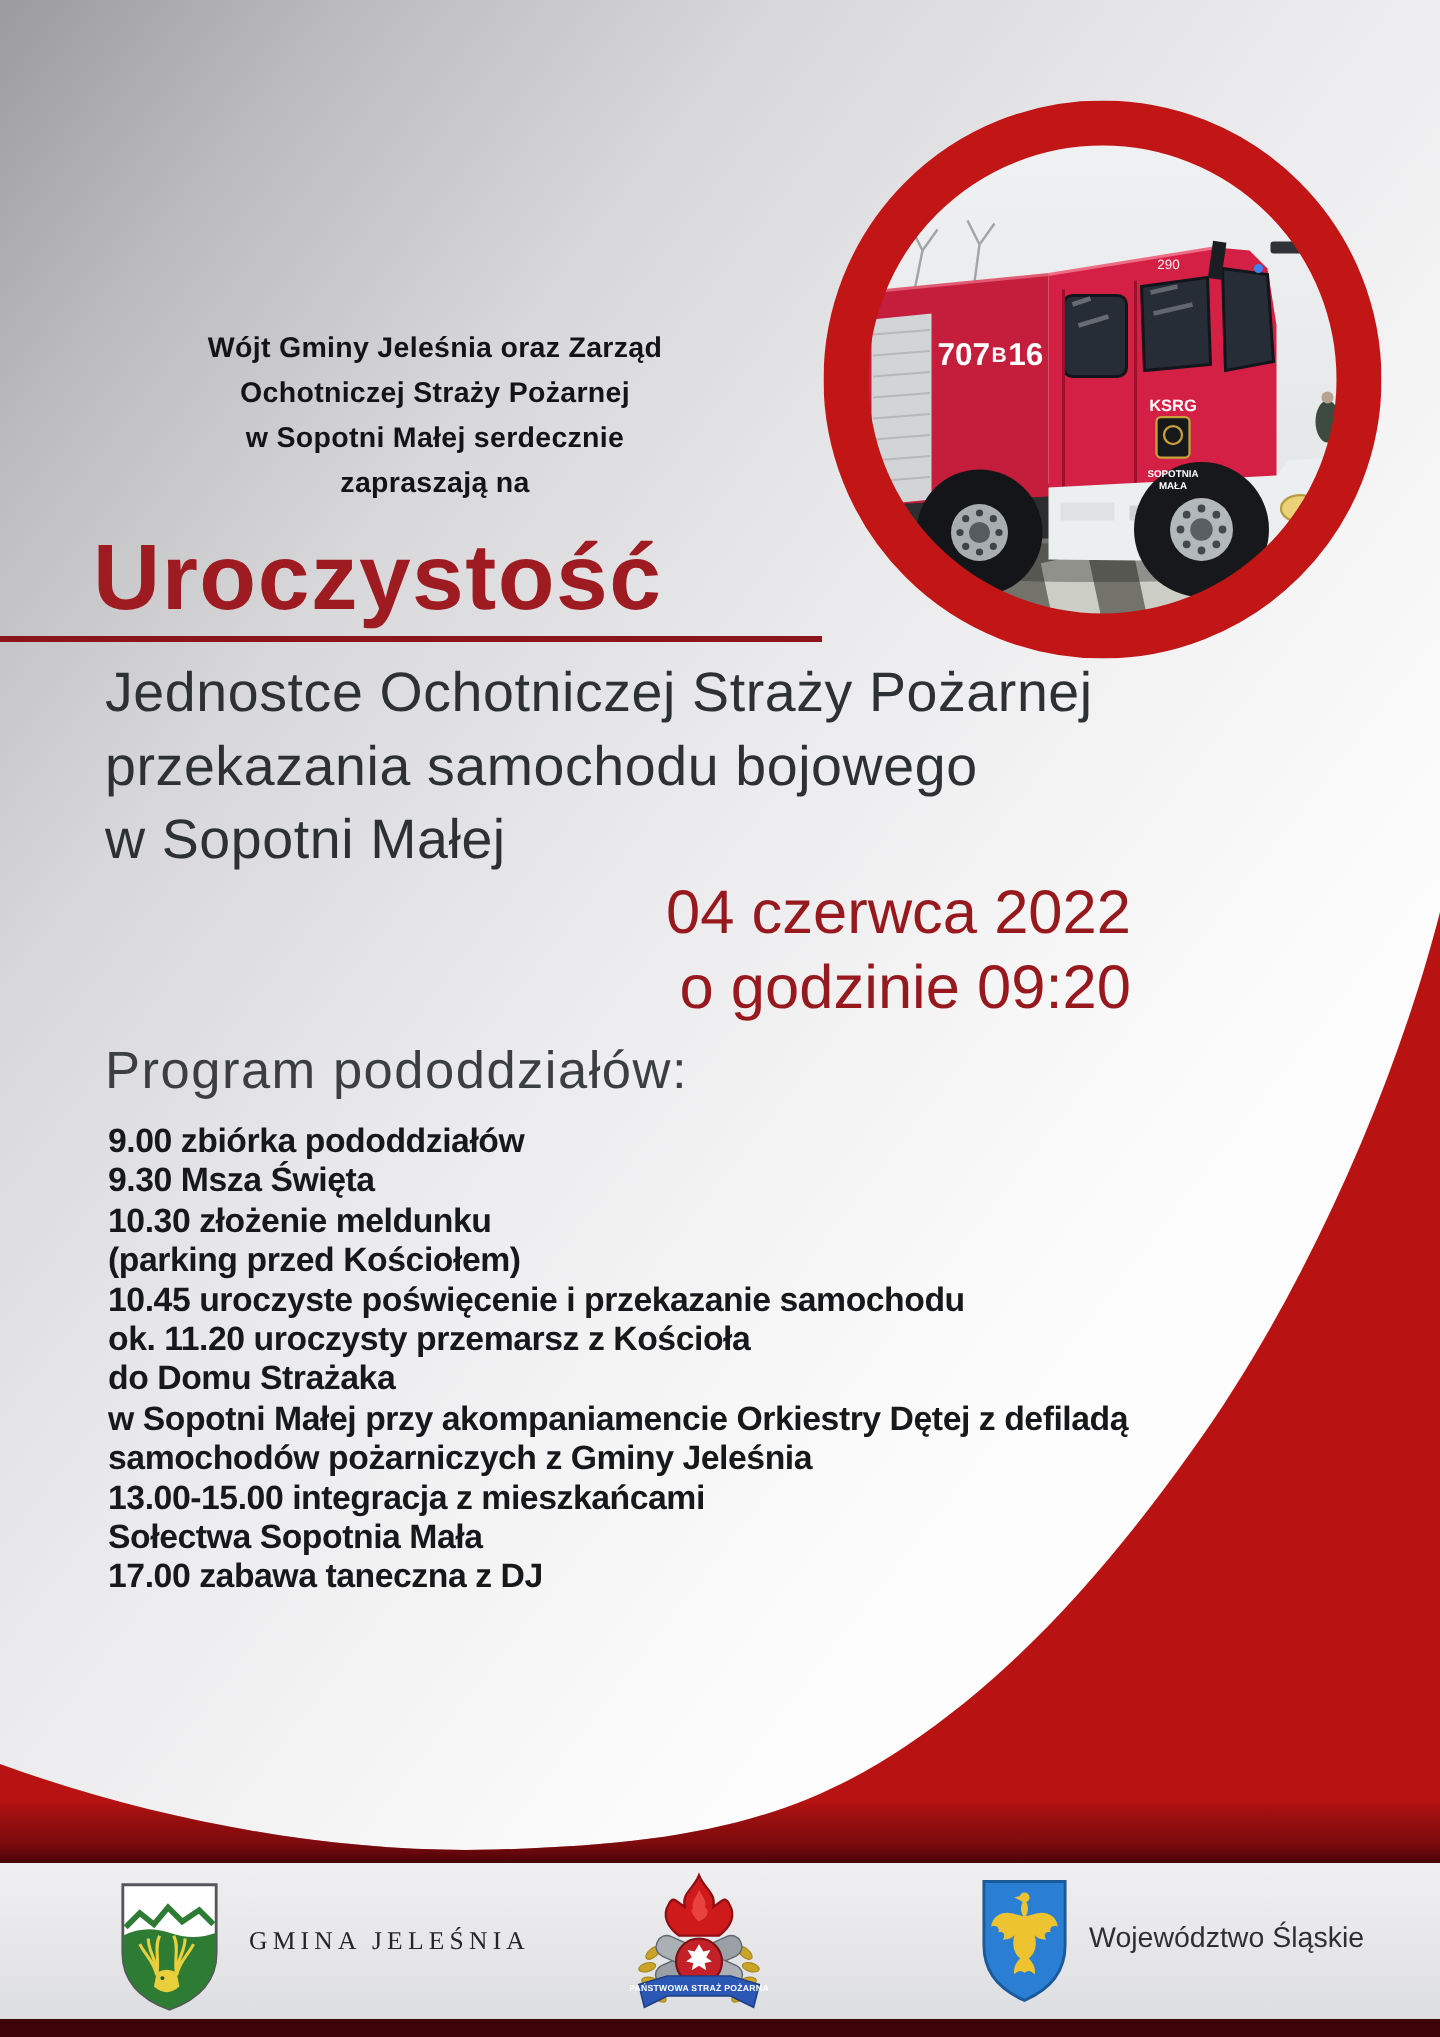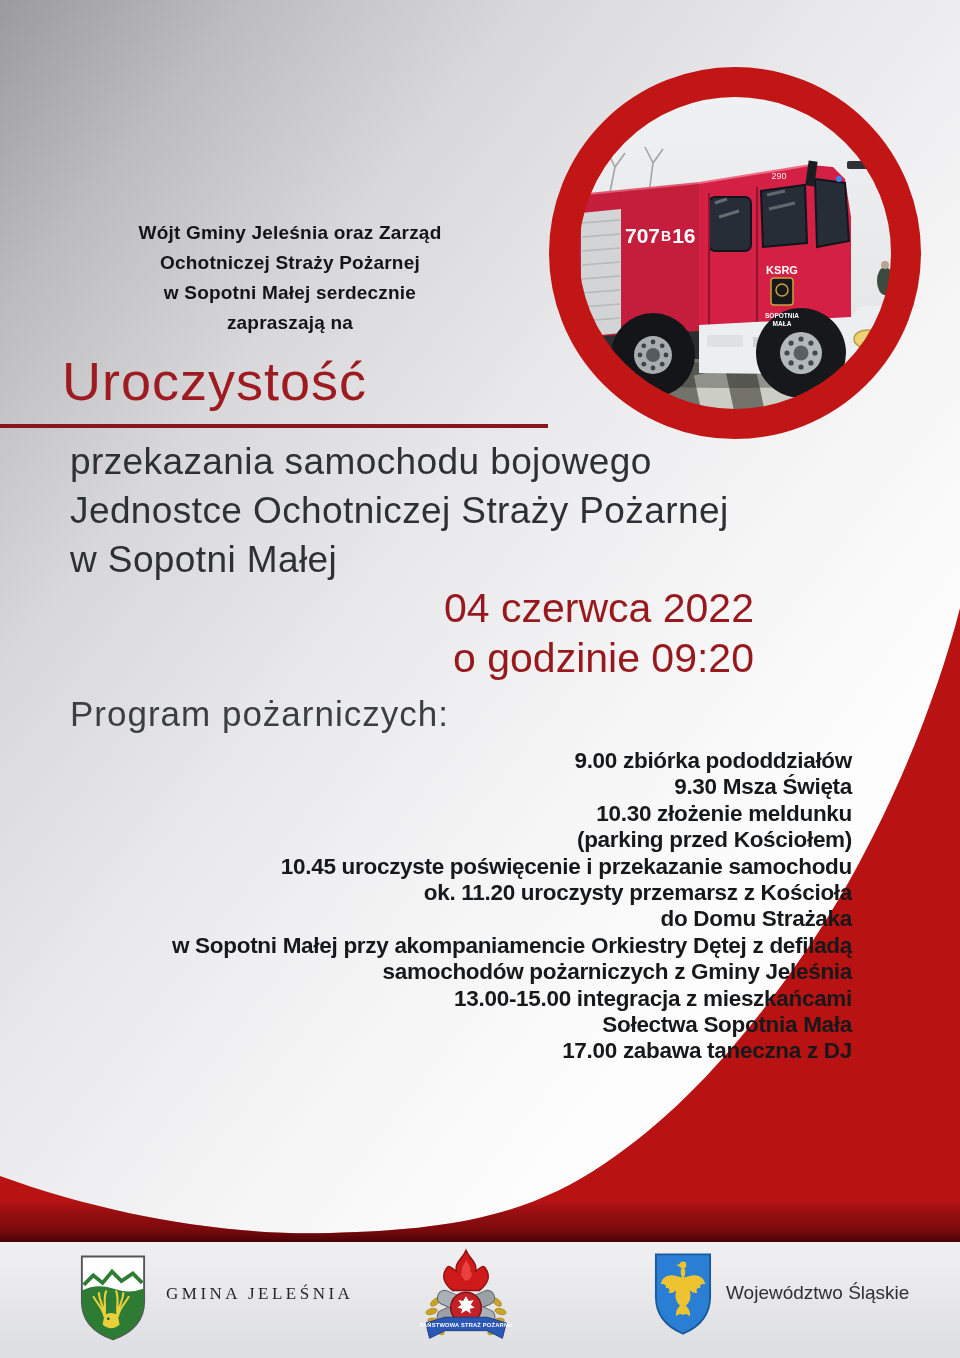--- a/index.html
+++ b/index.html
@@ -6,33 +6,33 @@
   .poster{
     position:relative;width:960px;height:1358px;overflow:hidden;
     font-family:"Liberation Sans",sans-serif;
     background:
       linear-gradient(128deg,#9b9b9e 0%,#bcbcbf 12%,#d8d8da 26%,#e9e9eb 42%,#f5f5f6 58%,#fdfdfd 72%,#ffffff 100%);
   }
   .abs{position:absolute;}
   
   .invite{left:90px;top:218px;width:400px;text-align:center;
     font-size:19px;font-weight:700;line-height:30px;color:#141416;letter-spacing:.2px;z-index:4;}
-  .title{left:62px;top:350px;font-size:54px;font-weight:400;color:#9e1c21;letter-spacing:1px;z-index:4;}
+  .title{left:62px;top:350px;font-size:62px;font-weight:700;color:#9e1c21;letter-spacing:1px;z-index:4;}
   .title-underline{left:0;top:424px;width:548px;height:4px;background:#8a161b;z-index:4;}
   .subtitle{left:70px;top:437px;font-size:37px;font-weight:300;line-height:49px;color:#2d3134;letter-spacing:.4px;z-index:4;}
   .datetime{left:444px;top:583px;font-size:41px;font-weight:300;line-height:50px;color:#97191d;z-index:4;text-align:right;}
   .program-heading{left:70px;top:694px;font-size:35px;font-weight:300;color:#3c3f42;letter-spacing:1px;z-index:4;}
   .program-list{left:72px;top:748px;width:780px;z-index:4;}
-  .program-line{font-size:22.5px;font-weight:700;line-height:26.4px;color:#17181a;letter-spacing:-.3px;text-align:right;}
+  .program-line{font-size:22.5px;font-weight:700;line-height:26.4px;color:#17181a;letter-spacing:-.3px;}
   
   .photo-wrap{left:549px;top:67px;width:372px;height:372px;z-index:3;}
   
   .swoosh{left:0;top:0;width:960px;height:1358px;z-index:1;pointer-events:none;}
   
-  .footer{left:0;top:1242px;width:960px;height:116px;z-index:5;
+  .footer{left:0;top:1242px;width:960px;height:104px;z-index:5;
     background:linear-gradient(180deg,#f0f0f2 0%,#e6e6e9 55%,#dddee1 100%);}
   .gmina-label{left:166px;top:42px;font-family:"Liberation Serif",serif;font-size:17px;
     letter-spacing:3.5px;color:#26262a;}
   .voiv-label{left:726px;top:40px;font-size:19px;color:#2f2f33;}
 </style>
 </head>
 <body>
 
 <div class="poster">
 
@@ -163,31 +163,31 @@
     <div>Wójt Gminy Jeleśnia oraz Zarząd</div>
     <div>Ochotniczej Straży Pożarnej</div>
     <div>w Sopotni Małej serdecznie</div>
     <div>zapraszają na</div>
   </div>
 
   <div class="abs title">Uroczystość</div>
   <div class="abs title-underline"></div>
 
   <div class="abs subtitle">
+    <div>Jednostce Ochotniczej Straży Pożarnej</div>
     <div>przekazania samochodu bojowego</div>
-    <div>Jednostce Ochotniczej Straży Pożarnej</div>
     <div>w Sopotni Małej</div>
   </div>
 
   <div class="abs datetime">
     <div>04 czerwca 2022</div>
     <div>o godzinie 09:20</div>
   </div>
 
-  <div class="abs program-heading">Program pożarniczych:</div>
+  <div class="abs program-heading">Program pododdziałów:</div>
   <div class="abs program-list">
       <div class="program-line">9.00 zbiórka pododdziałów</div>
       <div class="program-line">9.30 Msza Święta</div>
       <div class="program-line">10.30 złożenie meldunku</div>
       <div class="program-line">(parking przed Kościołem)</div>
       <div class="program-line">10.45 uroczyste poświęcenie i przekazanie samochodu</div>
       <div class="program-line">ok. 11.20 uroczysty przemarsz z Kościoła</div>
       <div class="program-line">do Domu Strażaka</div>
       <div class="program-line">w Sopotni Małej przy akompaniamencie Orkiestry Dętej z defiladą</div>
       <div class="program-line">samochodów pożarniczych z Gminy Jeleśnia</div>

